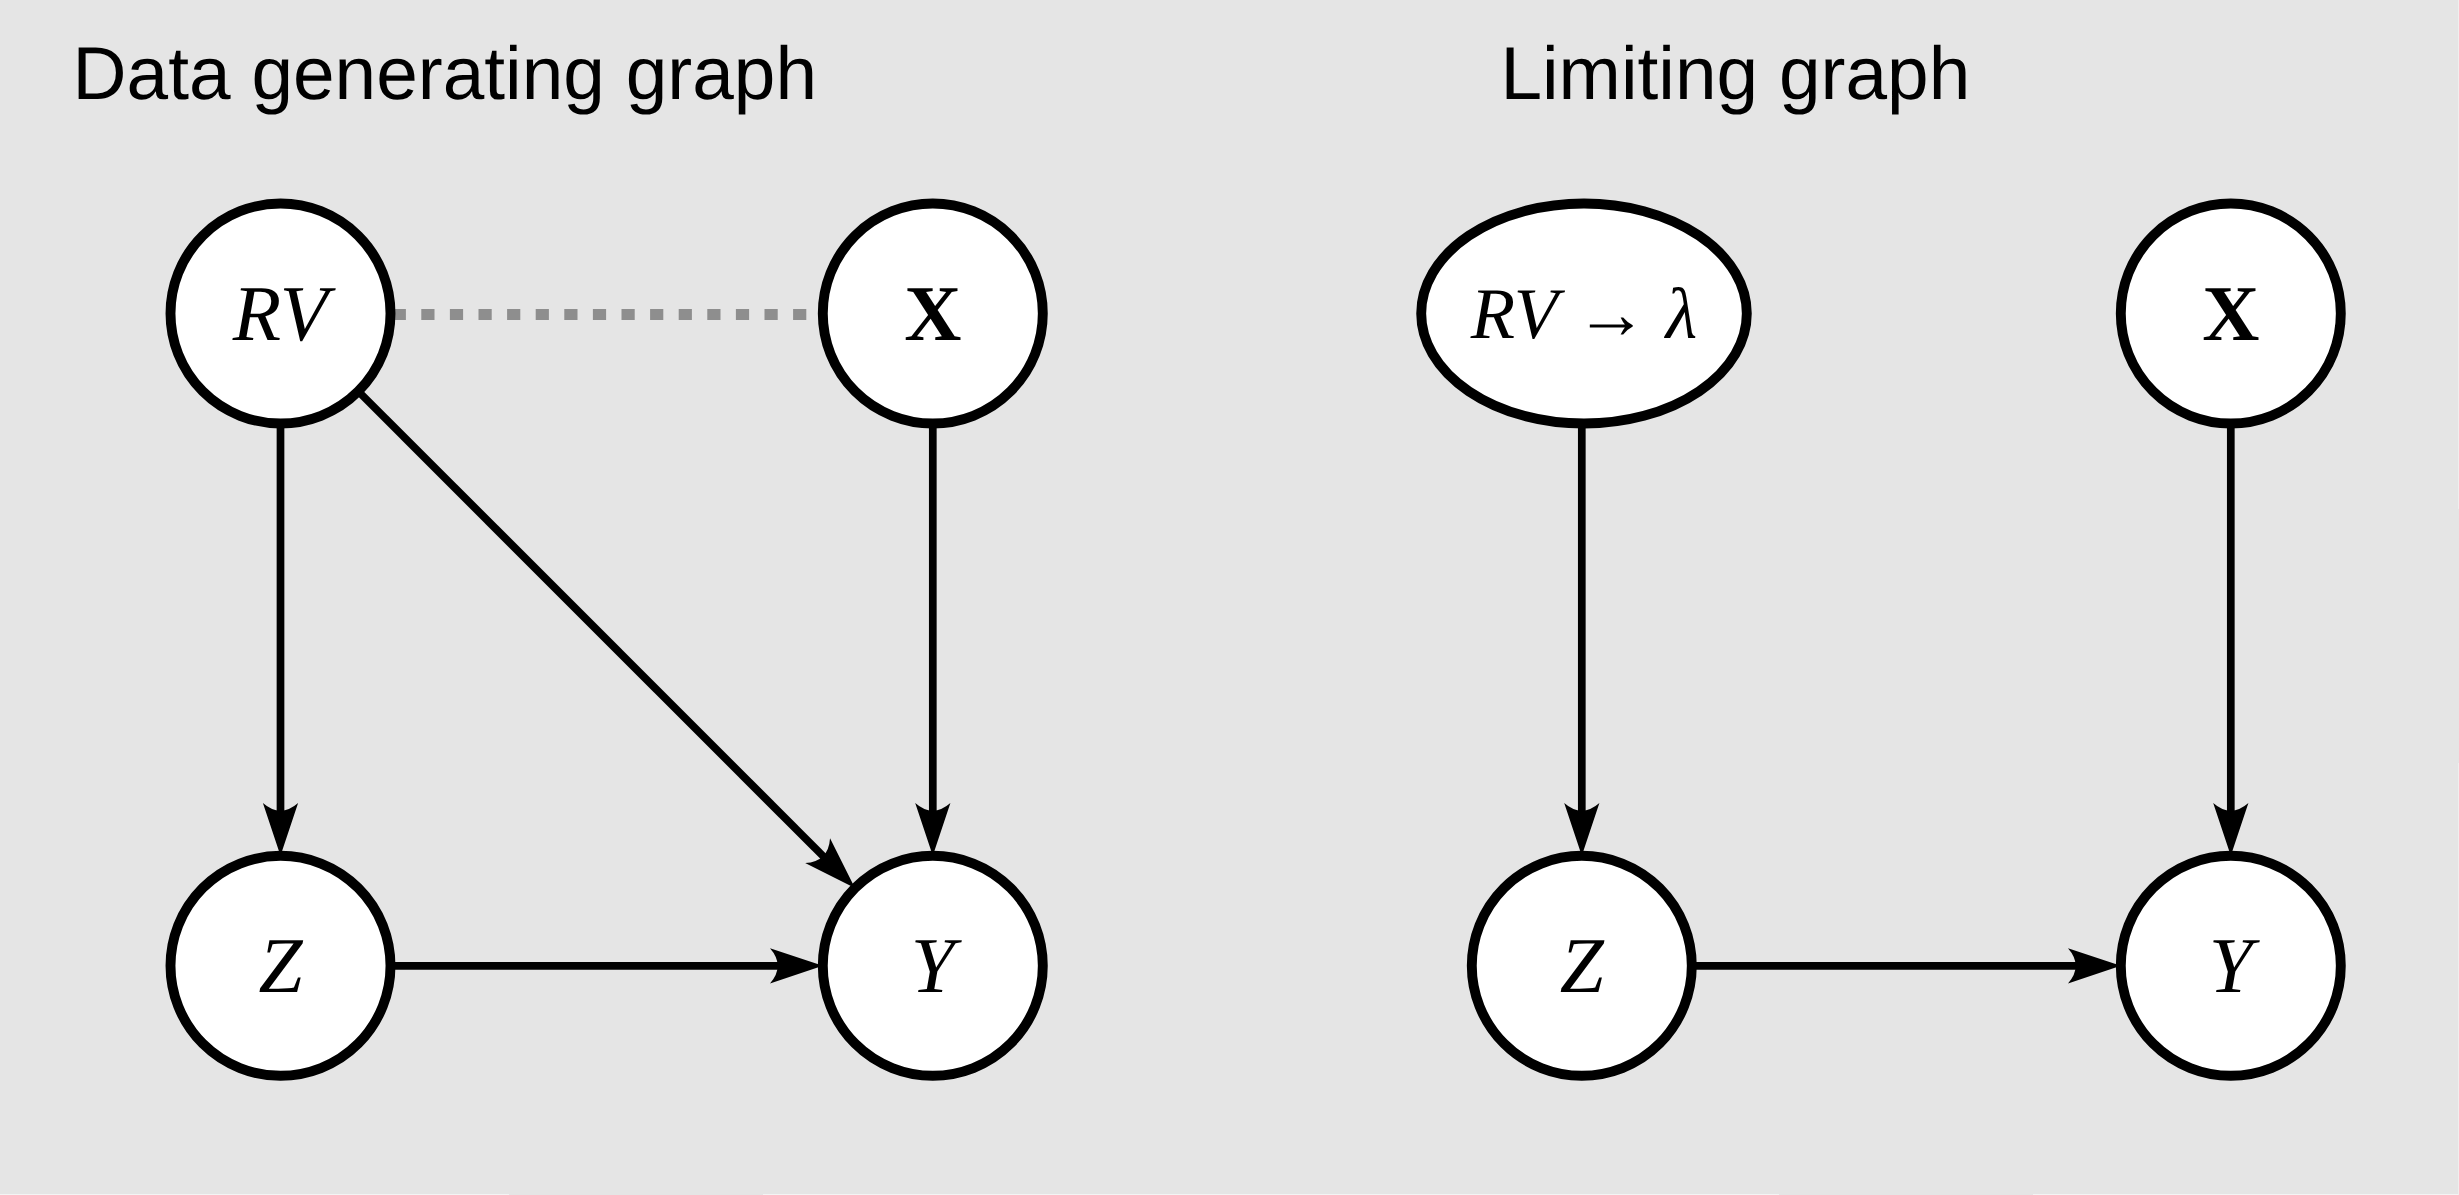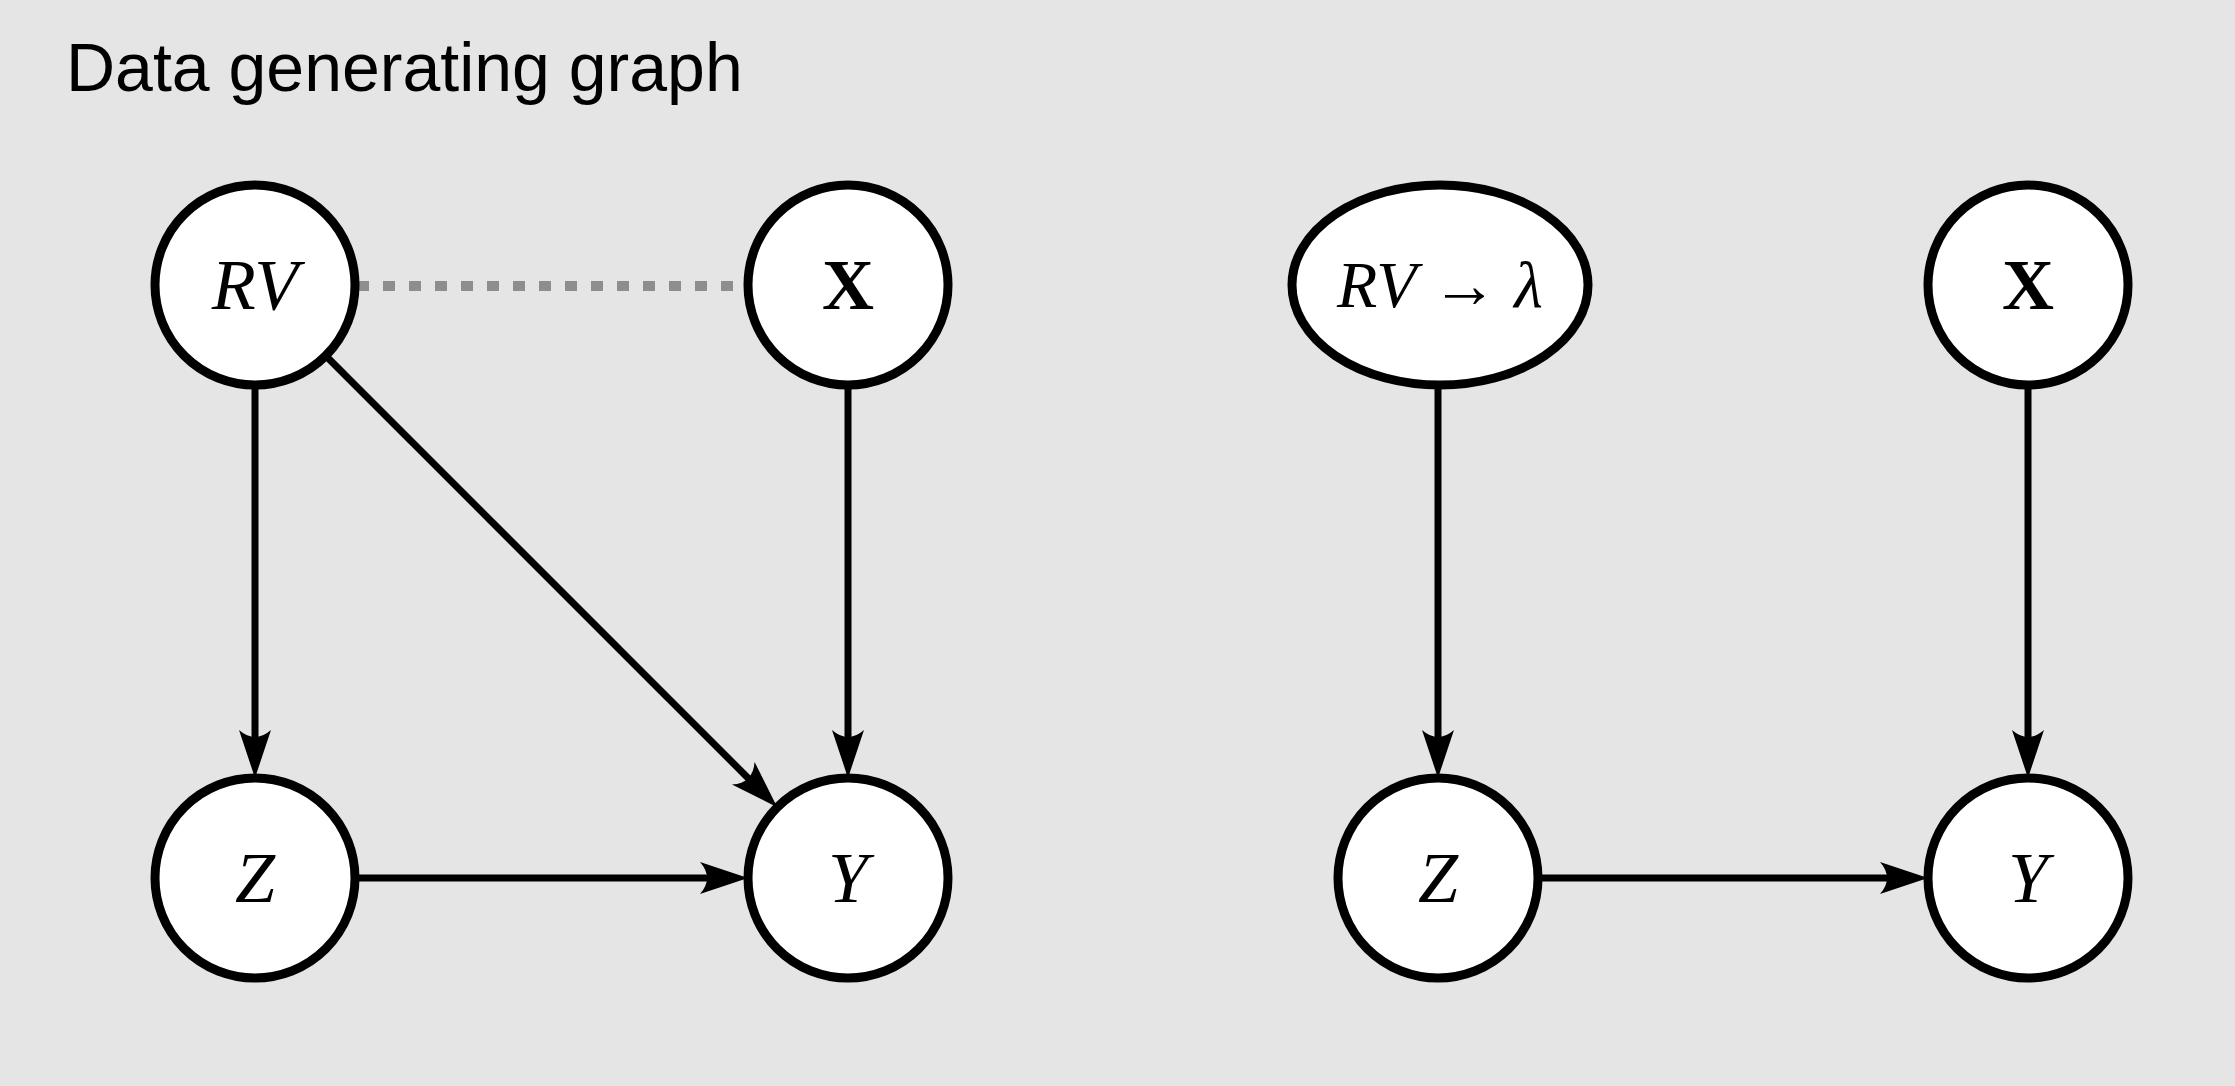--- a/index.html
+++ b/index.html
@@ -54,20 +54,21 @@
     font-size: 66px;
   }
 </style>
 </head>
 <body>
 
 <div class="stage">
 
   <div class="panel-title left">Data generating graph</div>
 
+  <div class="panel-title right">Limiting graph</div>
 
   <svg class="graph-canvas" width="2235" height="1086" viewBox="0 0 2235 1086">
     <defs>
       <marker id="arrowhead" markerUnits="userSpaceOnUse" markerWidth="48" markerHeight="34" refX="18" refY="17" orient="auto">
         <path d="M 48 17 L 0 1 Q 14 17 0 33 Z" fill="#000000"></path>
       </marker>
     </defs>
 
     <g>
 

